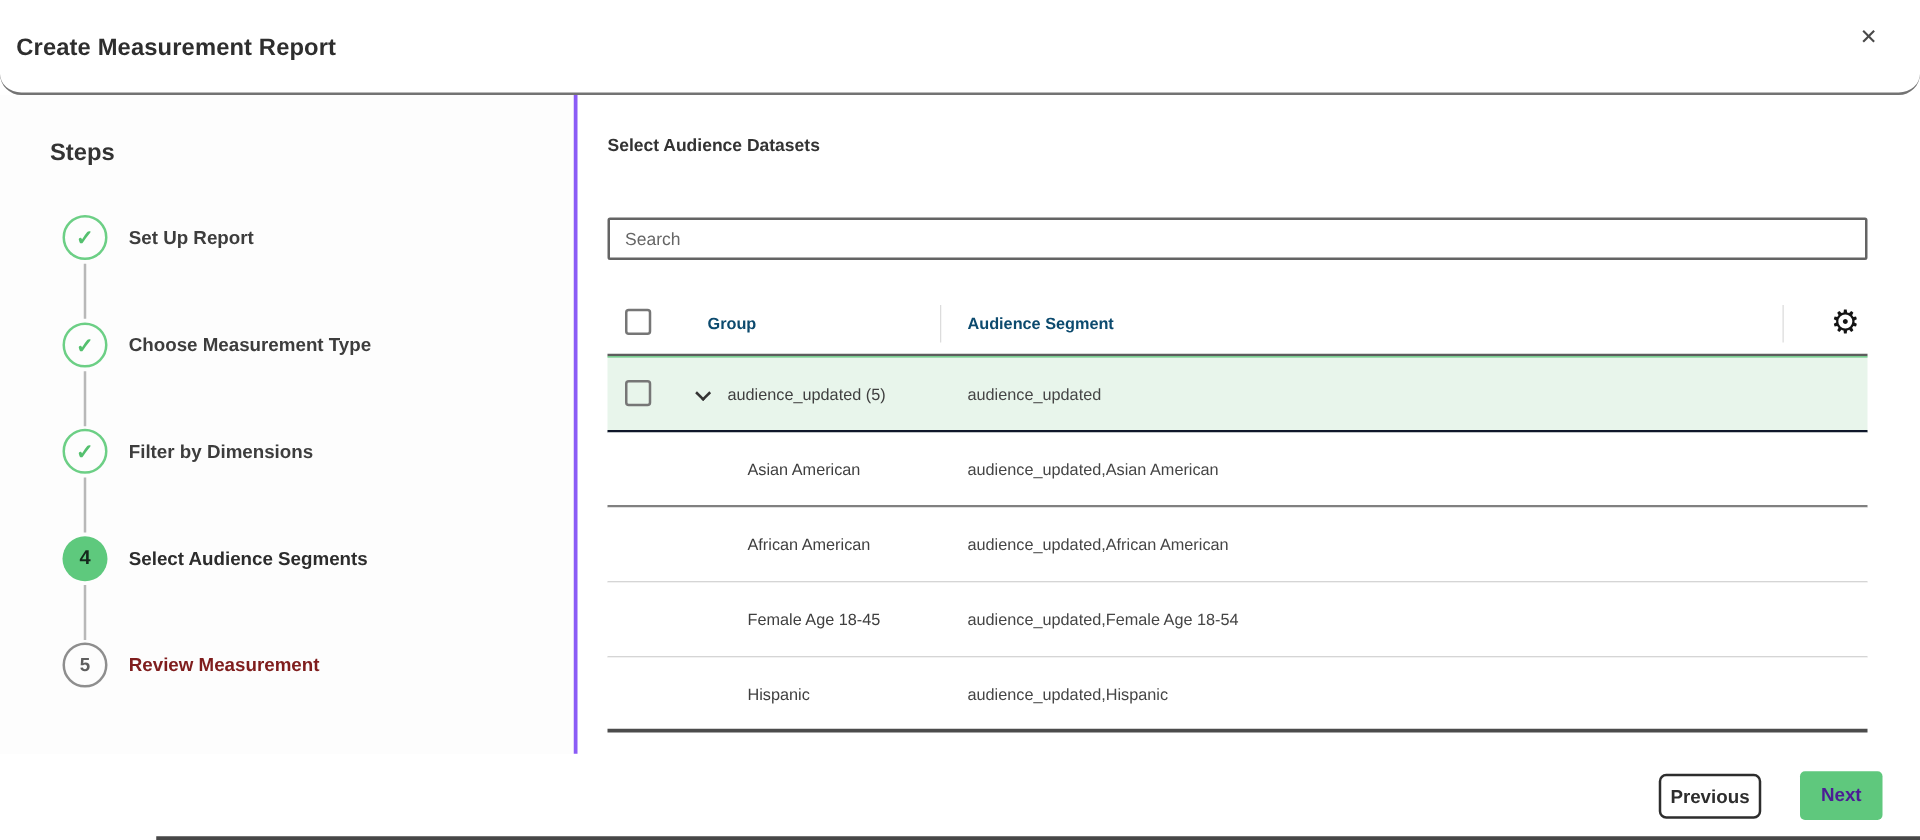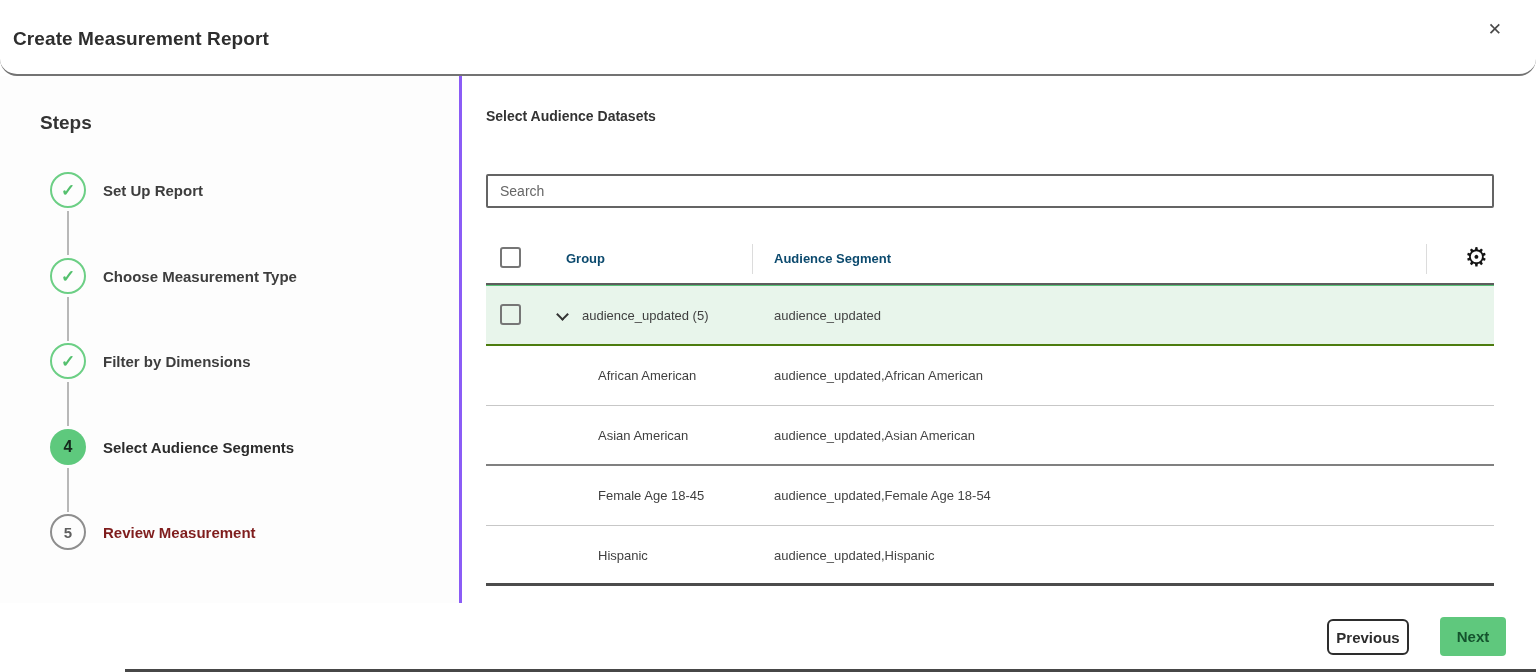--- a/index.html
+++ b/index.html
@@ -38,34 +38,34 @@
   .hdr-check { left:14px; top:13px; }
   .col-label { position:absolute; top:17px; font-size:13px; font-weight:700; color:#0c4a6e; }
   .col-group { left:80px; }
   .col-segment { left:288px; }
   .col-sep { position:absolute; top:10px; width:1px; height:30px; background:#dcdcdc; }
   .sep1 { left:266px; } .sep2 { left:940px; }
   .gear { position:absolute; right:6px; top:7px; font-size:26px; color:#141414; cursor:pointer; line-height:1.3; }
 
   .tbl-body { position:absolute; left:0; top:209px; width:1008px; }
   .trow { position:relative; width:1008px; cursor:pointer; }
-  .row-group { height:61px; background:#e8f5eb; border-top:1px solid #58c276; border-bottom:2px solid #4d7c0f; }
+  .row-group { height:61px; background:#e8f5eb; border-top:1px solid #58c276; border-bottom:2px solid #0f172a; }
   .row-child { height:60px; background:#fff; }
   .div-light { border-bottom:1px solid #c7c7c7; }
   .div-dark  { border-bottom:2px solid #808080; }
   .div-end   { border-bottom:3px solid #4c4c4c; }
   .row-check { left:14px; top:18px; }
   .chevron { position:absolute; left:72px; top:24px; width:9px; height:9px; border-right:2px solid #333; border-bottom:2px solid #333; transform:rotate(45deg); cursor:pointer; }
   .cell-group { position:absolute; left:96px; top:22px; font-size:13px; color:#3f3f3f; }
   .row-child .cell-group { left:112px; }
   .cell-segment { position:absolute; left:288px; top:22px; font-size:13px; color:#454545;text-align:center; }
 
   
   .btn-previous { position:absolute; left:1327px; top:619px; width:82px; height:36px; background:#fff; border:2px solid #2d2d2d; border-radius:6px; font-size:15px; font-weight:700; color:#2d2d2d; display:flex; align-items:center; justify-content:center; cursor:pointer; font-family:"Liberation Sans", sans-serif; }
-  .btn-next { position:absolute; left:1440px; top:617px; width:66px; height:39px; background:#5fc87d; border:none; border-radius:4px; font-size:15px; font-weight:700; color:#14532d; display:flex; align-items:center; justify-content:center; cursor:pointer; font-family:"Liberation Sans", sans-serif; }
+  .btn-next { position:absolute; left:1440px; top:617px; width:66px; height:39px; background:#5fc87d; border:none; border-radius:4px; font-size:15px; font-weight:700; color:#4c1d95; display:flex; align-items:center; justify-content:center; cursor:pointer; font-family:"Liberation Sans", sans-serif; }
 
   .edge-bottom { position:absolute; left:125px; right:0; bottom:0; height:3px; background:#474747; }
 </style>
 </head>
 <body>
 
 <div class="screen">
 
   <div class="modal-header">
     <div class="modal-title">Create Measurement Report</div>
@@ -121,28 +121,28 @@
 
     <div class="tbl-body">
 
       <div class="trow row-group">
         <span class="checkbox row-check" style="position:absolute;"></span>
         <span class="chevron"></span>
         <span class="cell-group">audience_updated (5)</span>
         <span class="cell-segment">audience_updated</span>
       </div>
 
+      <div class="trow row-child div-dark">
+        <span class="cell-group">Asian American</span>
+        <span class="cell-segment">audience_updated,Asian American</span>
+      </div>
+
       <div class="trow row-child div-light">
         <span class="cell-group">African American</span>
         <span class="cell-segment">audience_updated,African American</span>
-      </div>
-
-      <div class="trow row-child div-dark">
-        <span class="cell-group">Asian American</span>
-        <span class="cell-segment">audience_updated,Asian American</span>
       </div>
 
       <div class="trow row-child div-light">
         <span class="cell-group">Female Age 18-45</span>
         <span class="cell-segment">audience_updated,Female Age 18-54</span>
       </div>
 
       <div class="trow row-child div-end">
         <span class="cell-group">Hispanic</span>
         <span class="cell-segment">audience_updated,Hispanic</span>

